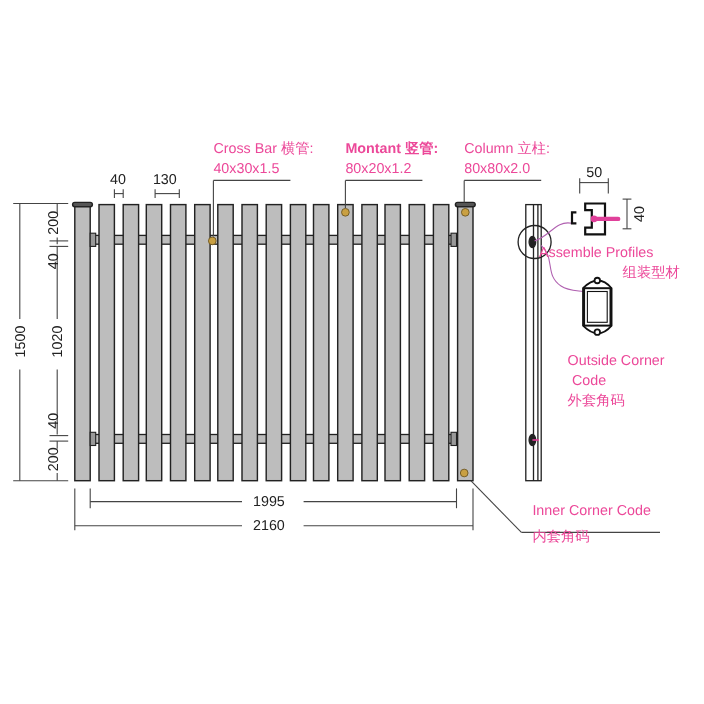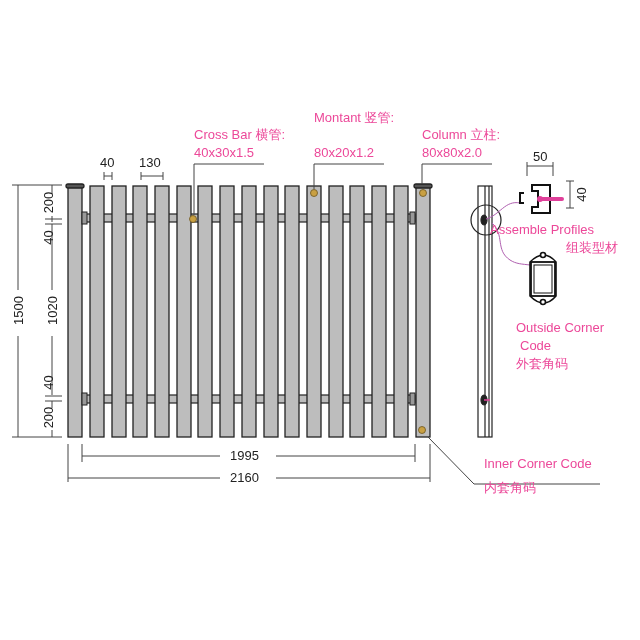--- a/index.html
+++ b/index.html
@@ -139,21 +139,21 @@
     <path d="M530 262 Q 544 248 556 262 L 556 296 Q 544 310 530 296 Z"></path>
     <rect x="531" y="262" width="24" height="34" fill="#fff" stroke-width="1.8"></rect>
     <rect x="534" y="265" width="18" height="28" fill="#fff" stroke-width="1"></rect>
     <circle cx="543" cy="255" r="2.5"></circle>
     <circle cx="543" cy="302" r="2.5"></circle>
   </g>
 </svg>
 
 <div class="txt" style="left:194px;top:127px;">Cross Bar 横管:</div>
 <div class="txt" style="left:194px;top:145px;">40x30x1.5</div>
-<div class="txt" style="left:314px;top:110px;">Montant 竖管:</div>
+<div class="txt" style="left:314px;top:127px;font-weight:bold;">Montant 竖管:</div>
 <div class="txt" style="left:314px;top:145px;">80x20x1.2</div>
 <div class="txt" style="left:422px;top:127px;">Column 立柱:</div>
 <div class="txt" style="left:422px;top:145px;">80x80x2.0</div>
 
 <div class="dim" style="left:100px;top:155px;">40</div>
 <div class="dim" style="left:139px;top:155px;">130</div>
 
 <div class="dim vert" style="left:-2px;top:303px;width:40px;text-align:center;">1500</div>
 <div class="dim vert" style="left:28px;top:195px;width:40px;text-align:center;">200</div>
 <div class="dim vert" style="left:28px;top:230px;width:40px;text-align:center;">40</div>

